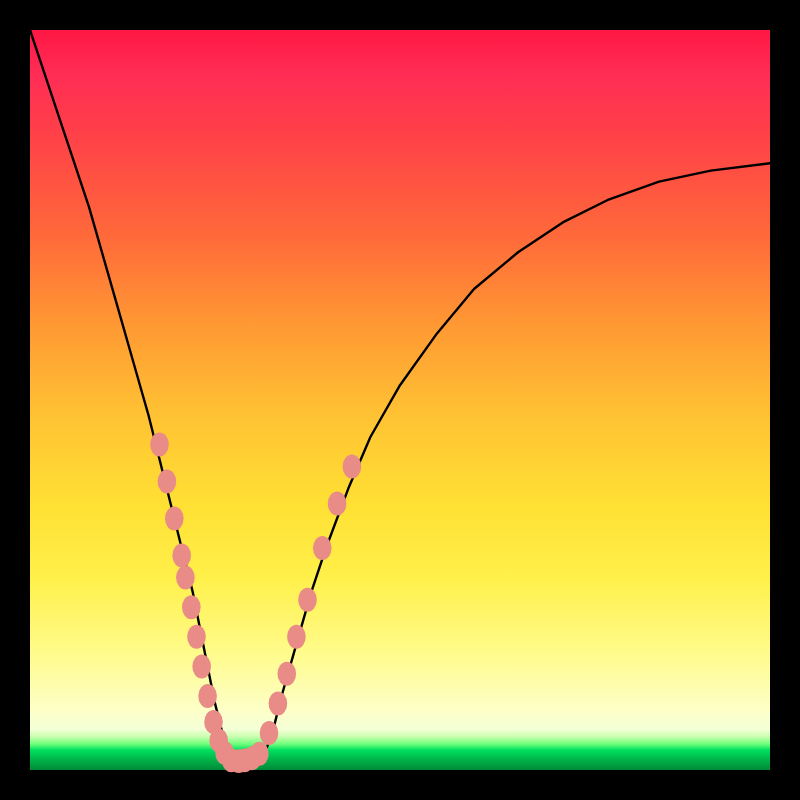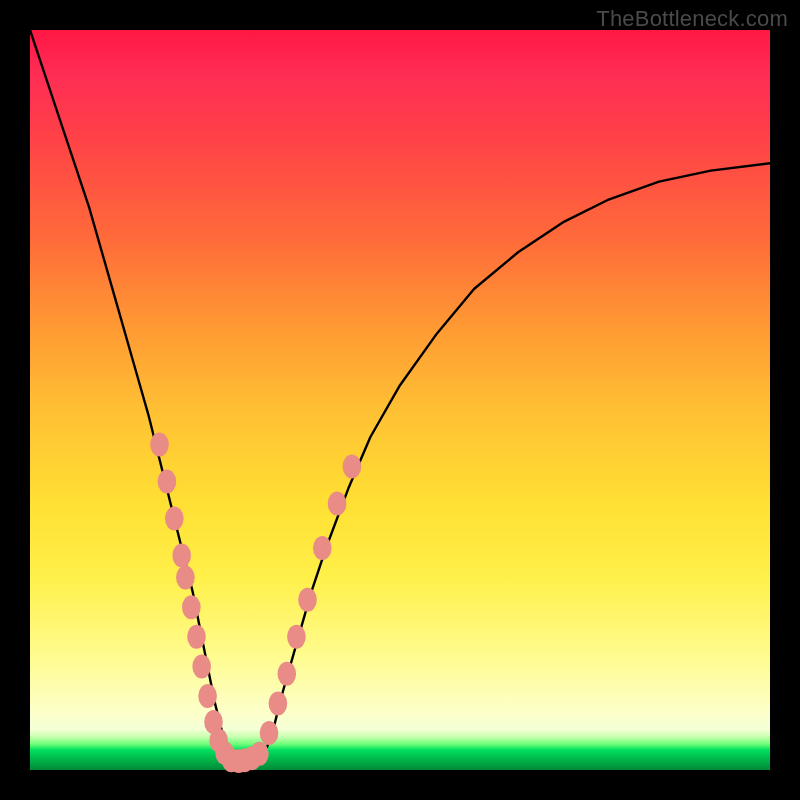--- a/index.html
+++ b/index.html
@@ -97,15 +97,14 @@
           <ellipse cx="256.78" cy="643.80" rx="9.32" ry="11.99" fill="#e98b86"></ellipse>
           <ellipse cx="266.40" cy="606.80" rx="9.32" ry="11.99" fill="#e98b86"></ellipse>
           <ellipse cx="277.50" cy="569.80" rx="9.32" ry="11.99" fill="#e98b86"></ellipse>
           <ellipse cx="292.30" cy="518.00" rx="9.32" ry="11.99" fill="#e98b86"></ellipse>
           <ellipse cx="307.10" cy="473.60" rx="9.32" ry="11.99" fill="#e98b86"></ellipse>
           <ellipse cx="321.90" cy="436.60" rx="9.32" ry="11.99" fill="#e98b86"></ellipse>
         </g>
     </svg>
   </div>
 
-  <div class="watermark">TheBottleneck.com</div>
 
 </div>
 
 </body></html>

